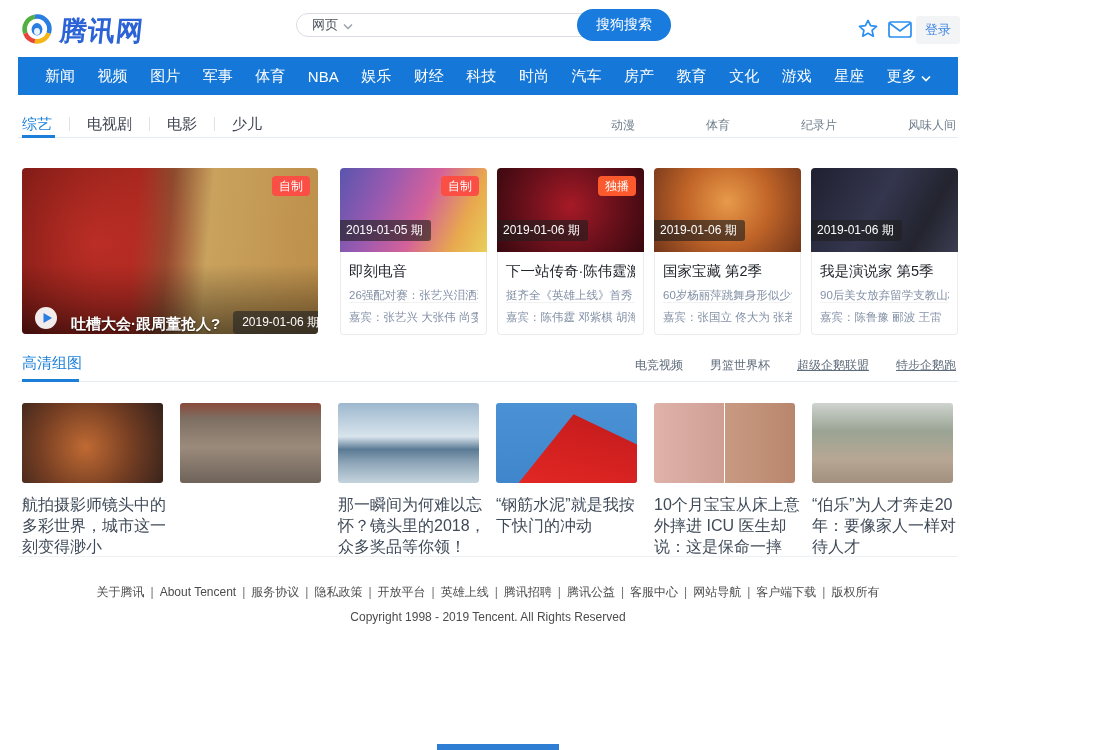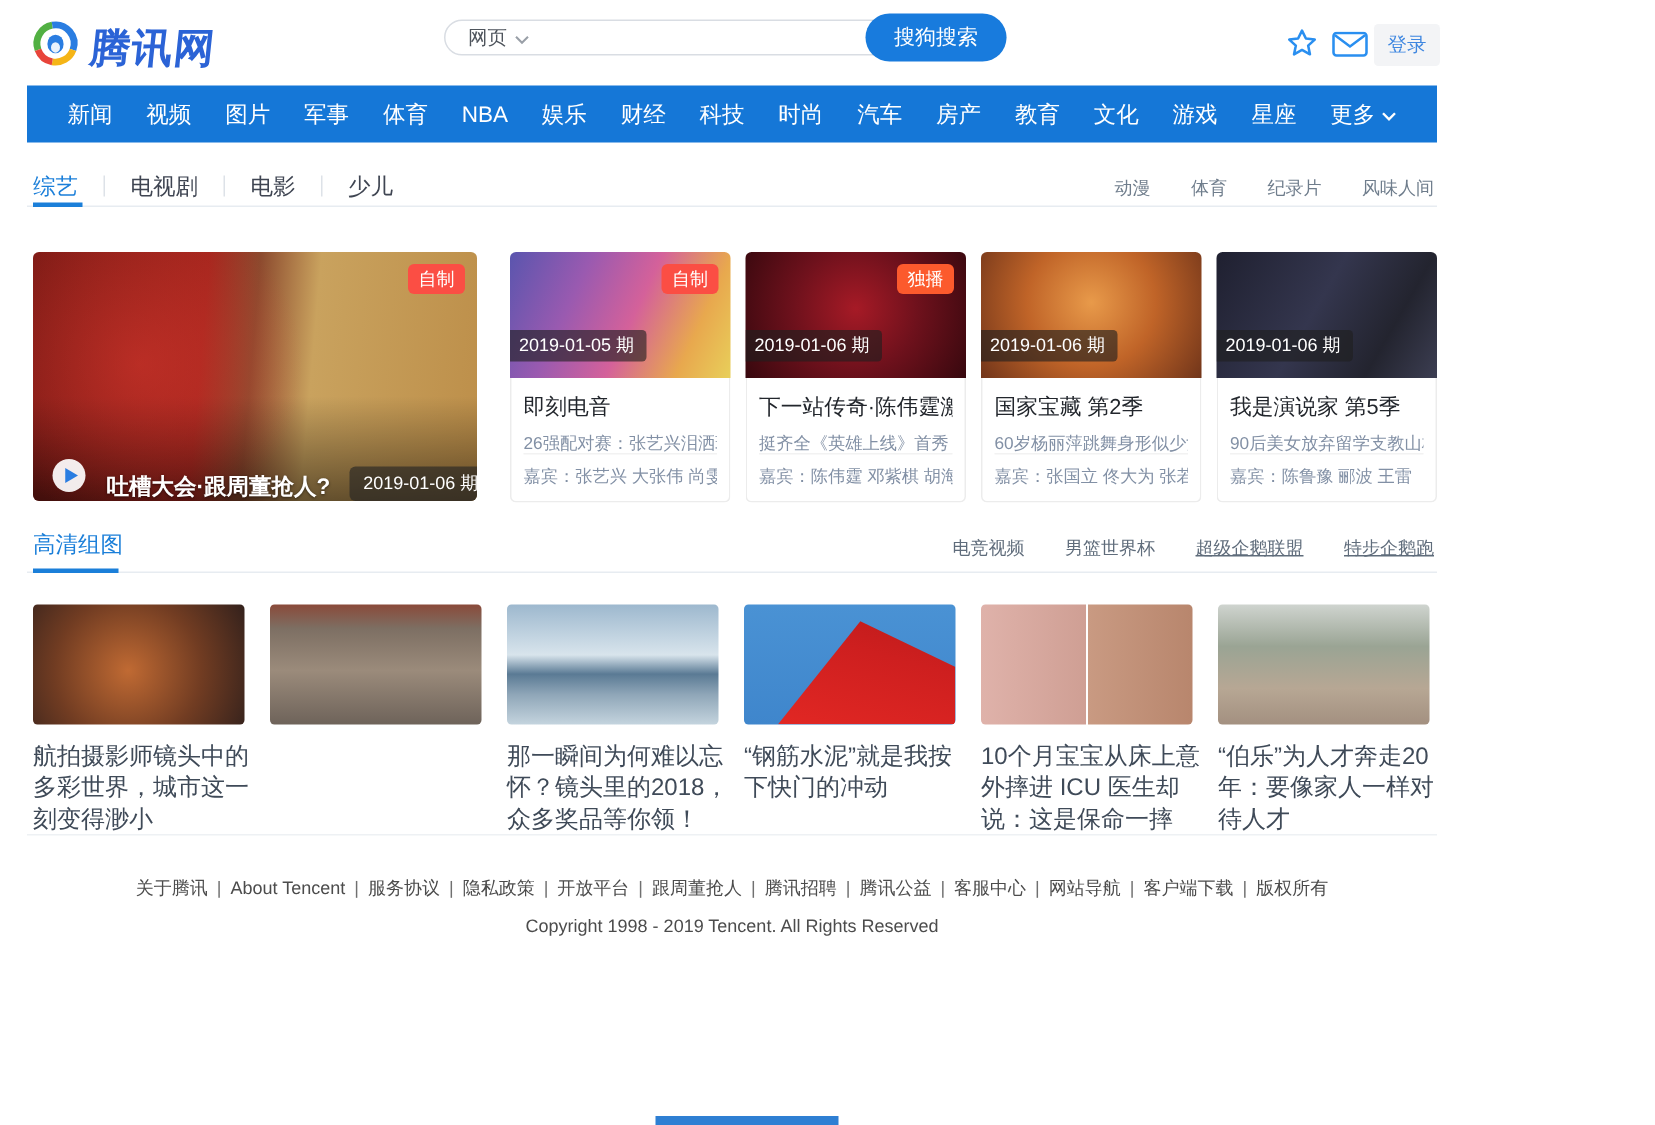--- a/index.html
+++ b/index.html
@@ -30,21 +30,21 @@
             display:flex; align-items:center; justify-content:space-between; padding:0 27px; }
   .nav-item { color:#fff; font-size:15px; cursor:pointer; white-space:nowrap; }
   .nav-more { display:flex; align-items:center; gap:4px; }
 
   
   .subnav { position:absolute; left:22px; top:112px; height:24px; display:flex; align-items:center; gap:17px; }
   .tab { font-size:15px; color:#3f4552; cursor:pointer; }
   .tab.active { color:#1b7fd9; }
   .tab-sep { width:1px; height:14px; background:#dde2e8; }
   .subnav-right { position:absolute; right:147px; top:117px; display:flex; gap:27px; font-size:12px; color:#6f7d8c; }
-  .subnav-right span { cursor:pointer; }
+  .subnav-right span { cursor:pointer;margin-left:44px; }
   .rule { position:absolute; left:18px; width:940px; height:1px; background:#e7ecf1; }
   .rule1 { top:137px; } .rule2 { top:381px; } .rule3 { top:556px; background:#eef1f4; }
   .tabline { position:absolute; left:22px; top:135px; width:33px; height:3px; background:#1b7fd9; }
   .secline { position:absolute; left:22px; top:379px; width:57px; height:3px; background:#1b7fd9; }
 
   
   .hero { position:absolute; left:22px; top:168px; width:296px; height:166px; border-radius:4px;
           overflow:hidden; cursor:pointer; }
   .hero-img { position:absolute; inset:0;
       background:linear-gradient(95deg,#7e1b16 0%,#a2251d 38%,#8c4a2e 49%,#c9a25e 62%,#bd8f4a 100%); }
@@ -289,18 +289,18 @@
 </div>
 <div class="pcard p5">
   <div class="pimg img-p5"></div>
   <div class="pcap">“伯乐”为人才奔走20年：要像家人一样对待人才</div>
 </div>
 
 <div class="rule rule3"></div>
 
 <div class="footer">
   <div class="flinks">
-    <span>关于腾讯</span><span>About Tencent</span><span>服务协议</span><span>隐私政策</span><span>开放平台</span><span>跟周董抢人</span><span>腾讯招聘</span><span>腾讯公益</span><span>客服中心</span><span>网站导航</span><span>客户端下载</span><span>版权所有</span>
+    <span>关于腾讯</span><span>About Tencent</span><span>服务协议</span><span>隐私政策</span><span>开放平台</span><span>英雄上线</span><span>腾讯招聘</span><span>腾讯公益</span><span>客服中心</span><span>网站导航</span><span>客户端下载</span><span>版权所有</span>
   </div>
   <div class="copyright">Copyright 1998 - 2019 Tencent. All Rights Reserved</div>
 </div>
 
 <div class="bottom-peek"></div>
 
 </body></html>

